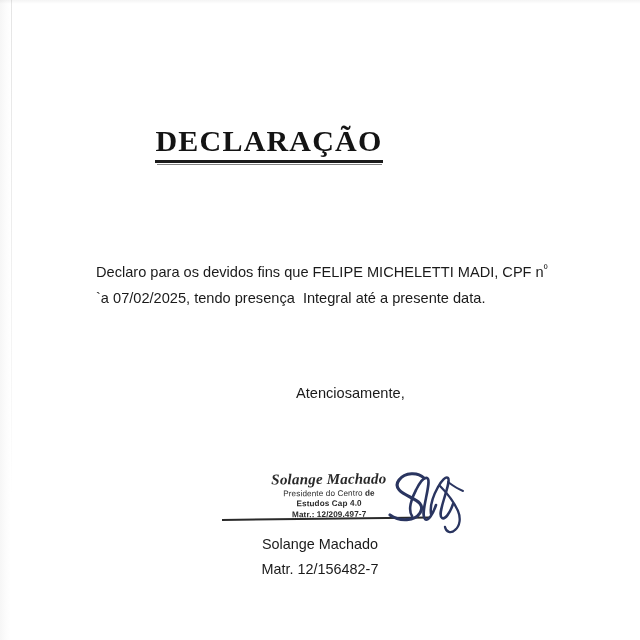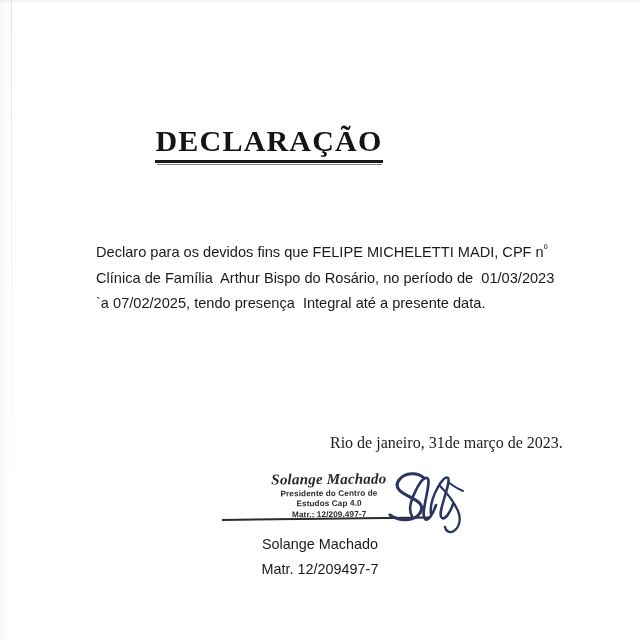--- a/index.html
+++ b/index.html
@@ -90,21 +90,21 @@
     right: 1px;
     top: 4px;
     height: 1px;
     background: rgba(30,30,30,0.55);
   }
 
   
   .body-block {
     position: absolute;
     left: 96px;
-    top: 240px;
+    top: 260px;
     width: 452px;
     font-size: 14.6px;
     line-height: 25.6px;
     color: #1a1a1a;
     white-space: nowrap;
   }
   .body-line {
     display: block;
     height: 25.6px;
     white-space: pre;
@@ -153,21 +153,21 @@
     line-height: 15px;
   }
   .stamp-sub {
     font-size: 8.2px;
     font-weight: bold;
     line-height: 10.4px;
     letter-spacing: 0.1px;
     color: #2b2b2b;
     margin-top: 2px;
   }
-  .stamp-sub span.lighter { font-weight: bold; }
+  .stamp-sub span.lighter { font-weight: normal; }
   .stamp-rule {
     position: absolute;
     left: 222px;
     top: 519px;
     width: 208px;
     height: 1.6px;
     background: #2a2a2a;
     transform: rotate(-0.7deg);
     transform-origin: left center;
   }
@@ -207,26 +207,25 @@
   <div class="scan-edge-left"></div>
   <div class="scan-edge-top"></div>
 
   <div class="title-wrap">
     <span class="doc-title">DECLARAÇÃO<span class="title-rule"></span></span>
     
   </div>
 
   <div class="body-block">
     <span class="body-line"><span>Declaro para os devidos fins que FELIPE MICHELETTI MADI, CPF n</span><span class="sup-o">º</span></span>
-    <span class="body-line">Clínica de Família  Arthur Bispo do Rosário, no período de  01/03/2023</span>
     <span class="body-line">`a 07/02/2025, tendo presença  Integral até a presente data.</span>
   </div>
 
-
-  <div class="cityline">Rio de janeiro, 31de março de 2023.</div>
+  <div class="closing">Atenciosamente,</div>
+
 
   <div class="stamp">
     <div class="stamp-name">Solange Machado</div>
     <div class="stamp-sub">
       <div><span class="lighter">Presidente do Centro </span><span>de</span></div>
       <div>Estudos Cap 4.0</div>
       <div>Matr.: 12/209.497-7</div>
     </div>
   </div>
   <div class="stamp-rule"></div>
@@ -238,16 +237,16 @@
         <path d="M34 50 C30 44, 33 33, 38 24 C42 16, 46 11, 49 12 C52 13, 50 22, 48 32 C46 42, 44 50, 47 53 C50 56, 55 48, 58 39" stroke-width="2.6"></path>
         <path d="M53 48 C52 41, 55 30, 60 21 C64 14, 68 10, 70 12 C72 14, 69 23, 66 33 C63 43, 61 50, 64 52 C67 54, 72 47, 75 38" stroke-width="2.5"></path>
         <path d="M62 20 C68 26, 76 36, 80 45 C83 52, 82 60, 77 64 C73 68, 68 66, 67 61" stroke-width="2.3"></path>
         <path d="M70 16 C74 19, 80 23, 85 25" stroke-width="2"></path>
       </g>
     </svg>
   </div>
 
   <div class="typed-block">
     <span class="typed-line">Solange Machado</span>
-    <span class="typed-line">Matr. 12/209497-7</span>
+    <span class="typed-line">Matr. 12/156482-7</span>
   </div>
 
 </div>
 
 </body></html>

